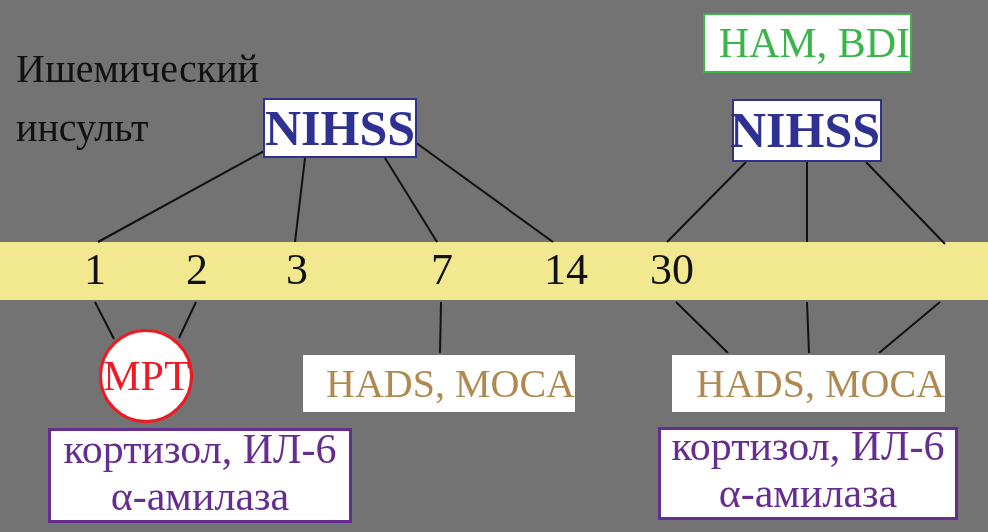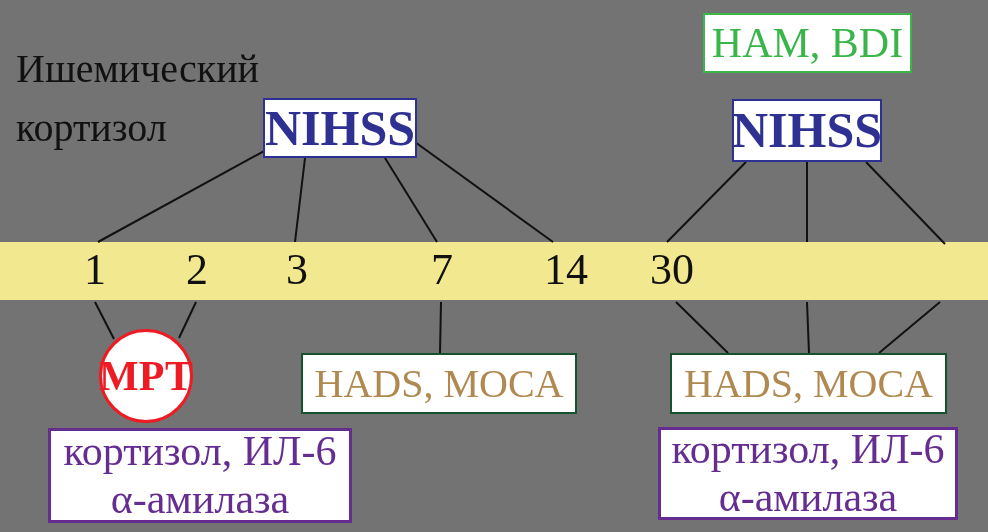--- a/index.html
+++ b/index.html
@@ -33,21 +33,21 @@
     font-size: 44px;
     color: #111111;
     line-height: 1;
     z-index: 3;
   }
   .node {
     position: absolute;
     box-sizing: border-box;
     display: flex;
     align-items: center;
-    justify-content: center;
+    justify-content: flex-end;
     text-align: center;
     background: #ffffff;
     z-index: 4;
     line-height: 1.1;
     white-space: nowrap;
   }
   .title {
     position: absolute;
     left: 16px; top: 40px;
     font-size: 40px;
@@ -67,25 +67,25 @@
     left: 703px; top: 13px; width: 209px; height: 60px;
     border: 2px solid #39B54A;
     color: #39B54A;
     font-size: 42px;
   }
   .mrt {
     left: 99px; top: 329px; width: 94px; height: 94px;
     border: 3px solid #ED1C24;
     border-radius: 50%;
     color: #ED1C24;
-    font-weight: bold;
+    font-weight: normal;
     font-size: 42px;
   }
   .hads {
-    border: 2px solid #14532d;
+    border: 2px solid #737373;
     color: #B08950;
     font-size: 40px;
   }
   .hads-left  { left: 301px; top: 353px; width: 276px; height: 61px; }
   .hads-right { left: 670px; top: 353px; width: 277px; height: 61px; }
   .biomarkers {
     border: 3px solid #662D91;
     color: #662D91;
     font-size: 42px;
     flex-direction: column;
@@ -110,21 +110,21 @@
     <line x1="95" y1="302" x2="114" y2="339"></line>
     <line x1="196" y1="302" x2="179" y2="338"></line>
     <line x1="441" y1="302" x2="440" y2="353"></line>
     <line x1="676" y1="302" x2="728" y2="353"></line>
     <line x1="807" y1="302" x2="809" y2="353"></line>
     <line x1="940" y1="302" x2="879" y2="353"></line>
   </svg>
 
   <div class="title">
     <div>Ишемический</div>
-    <div>кортизол</div>
+    <div>инсульт</div>
   </div>
 
   <div class="node hambdi">
     <span>HAM, BDI</span>
   </div>
 
   <div class="node nihss nihss-left">
     <span>NIHSS</span>
   </div>
 

